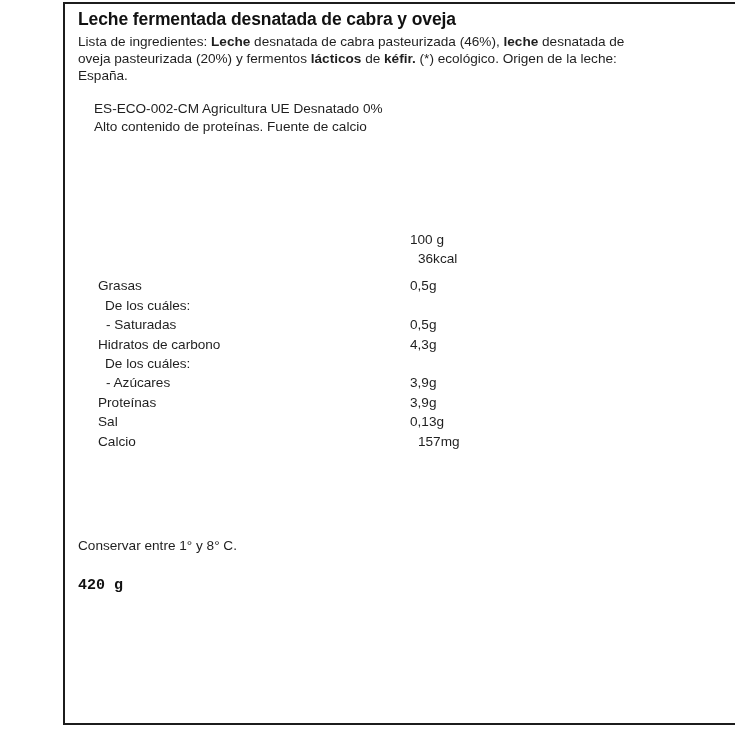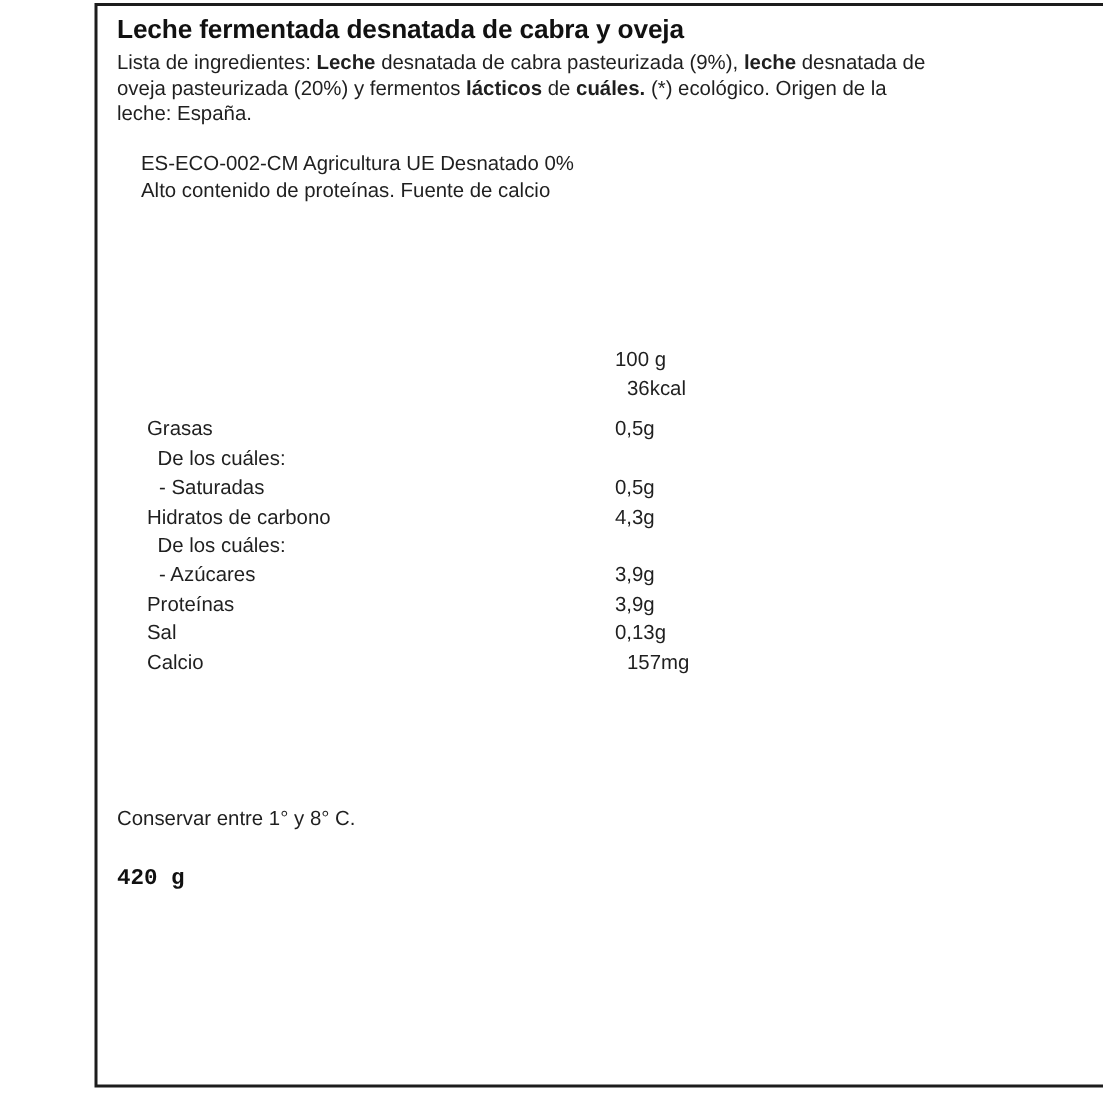--- a/index.html
+++ b/index.html
@@ -128,21 +128,21 @@
   .address .line { white-space: nowrap; }
 </style>
 </head>
 <body>
 
 <div id="label-box">
   <div class="inner">
 
     <h1 class="product-title">Leche fermentada desnatada de cabra y oveja</h1>
 
-    <p class="ingredients"><span>Lista de ingredientes: </span><b>Leche</b><span> desnatada de cabra pasteurizada (9%), </span><b>leche</b><span> desnatada de oveja pasteurizada (20%) y fermentos </span><b>lácticos</b><span> de </span><b>cuáles.</b><span> (*) ecológico. Origen de la leche: España.</span></p>
+    <p class="ingredients"><span>Lista de ingredientes: </span><b>Leche</b><span> desnatada de cabra pasteurizada (46%), </span><b>leche</b><span> desnatada de oveja pasteurizada (20%) y fermentos </span><b>lácticos</b><span> de </span><b>kéfir.</b><span> (*) ecológico. Origen de la leche: España.</span></p>
 
     <div class="claims">
       <div>ES-ECO-002-CM Agricultura UE Desnatado 0%</div>
       <div>Alto contenido de proteínas. Fuente de calcio</div>
     </div>
 
     <div class="nutrition">
       <div class="nrow header-row">
         <span class="nvalue">100 g</span>
       </div>

